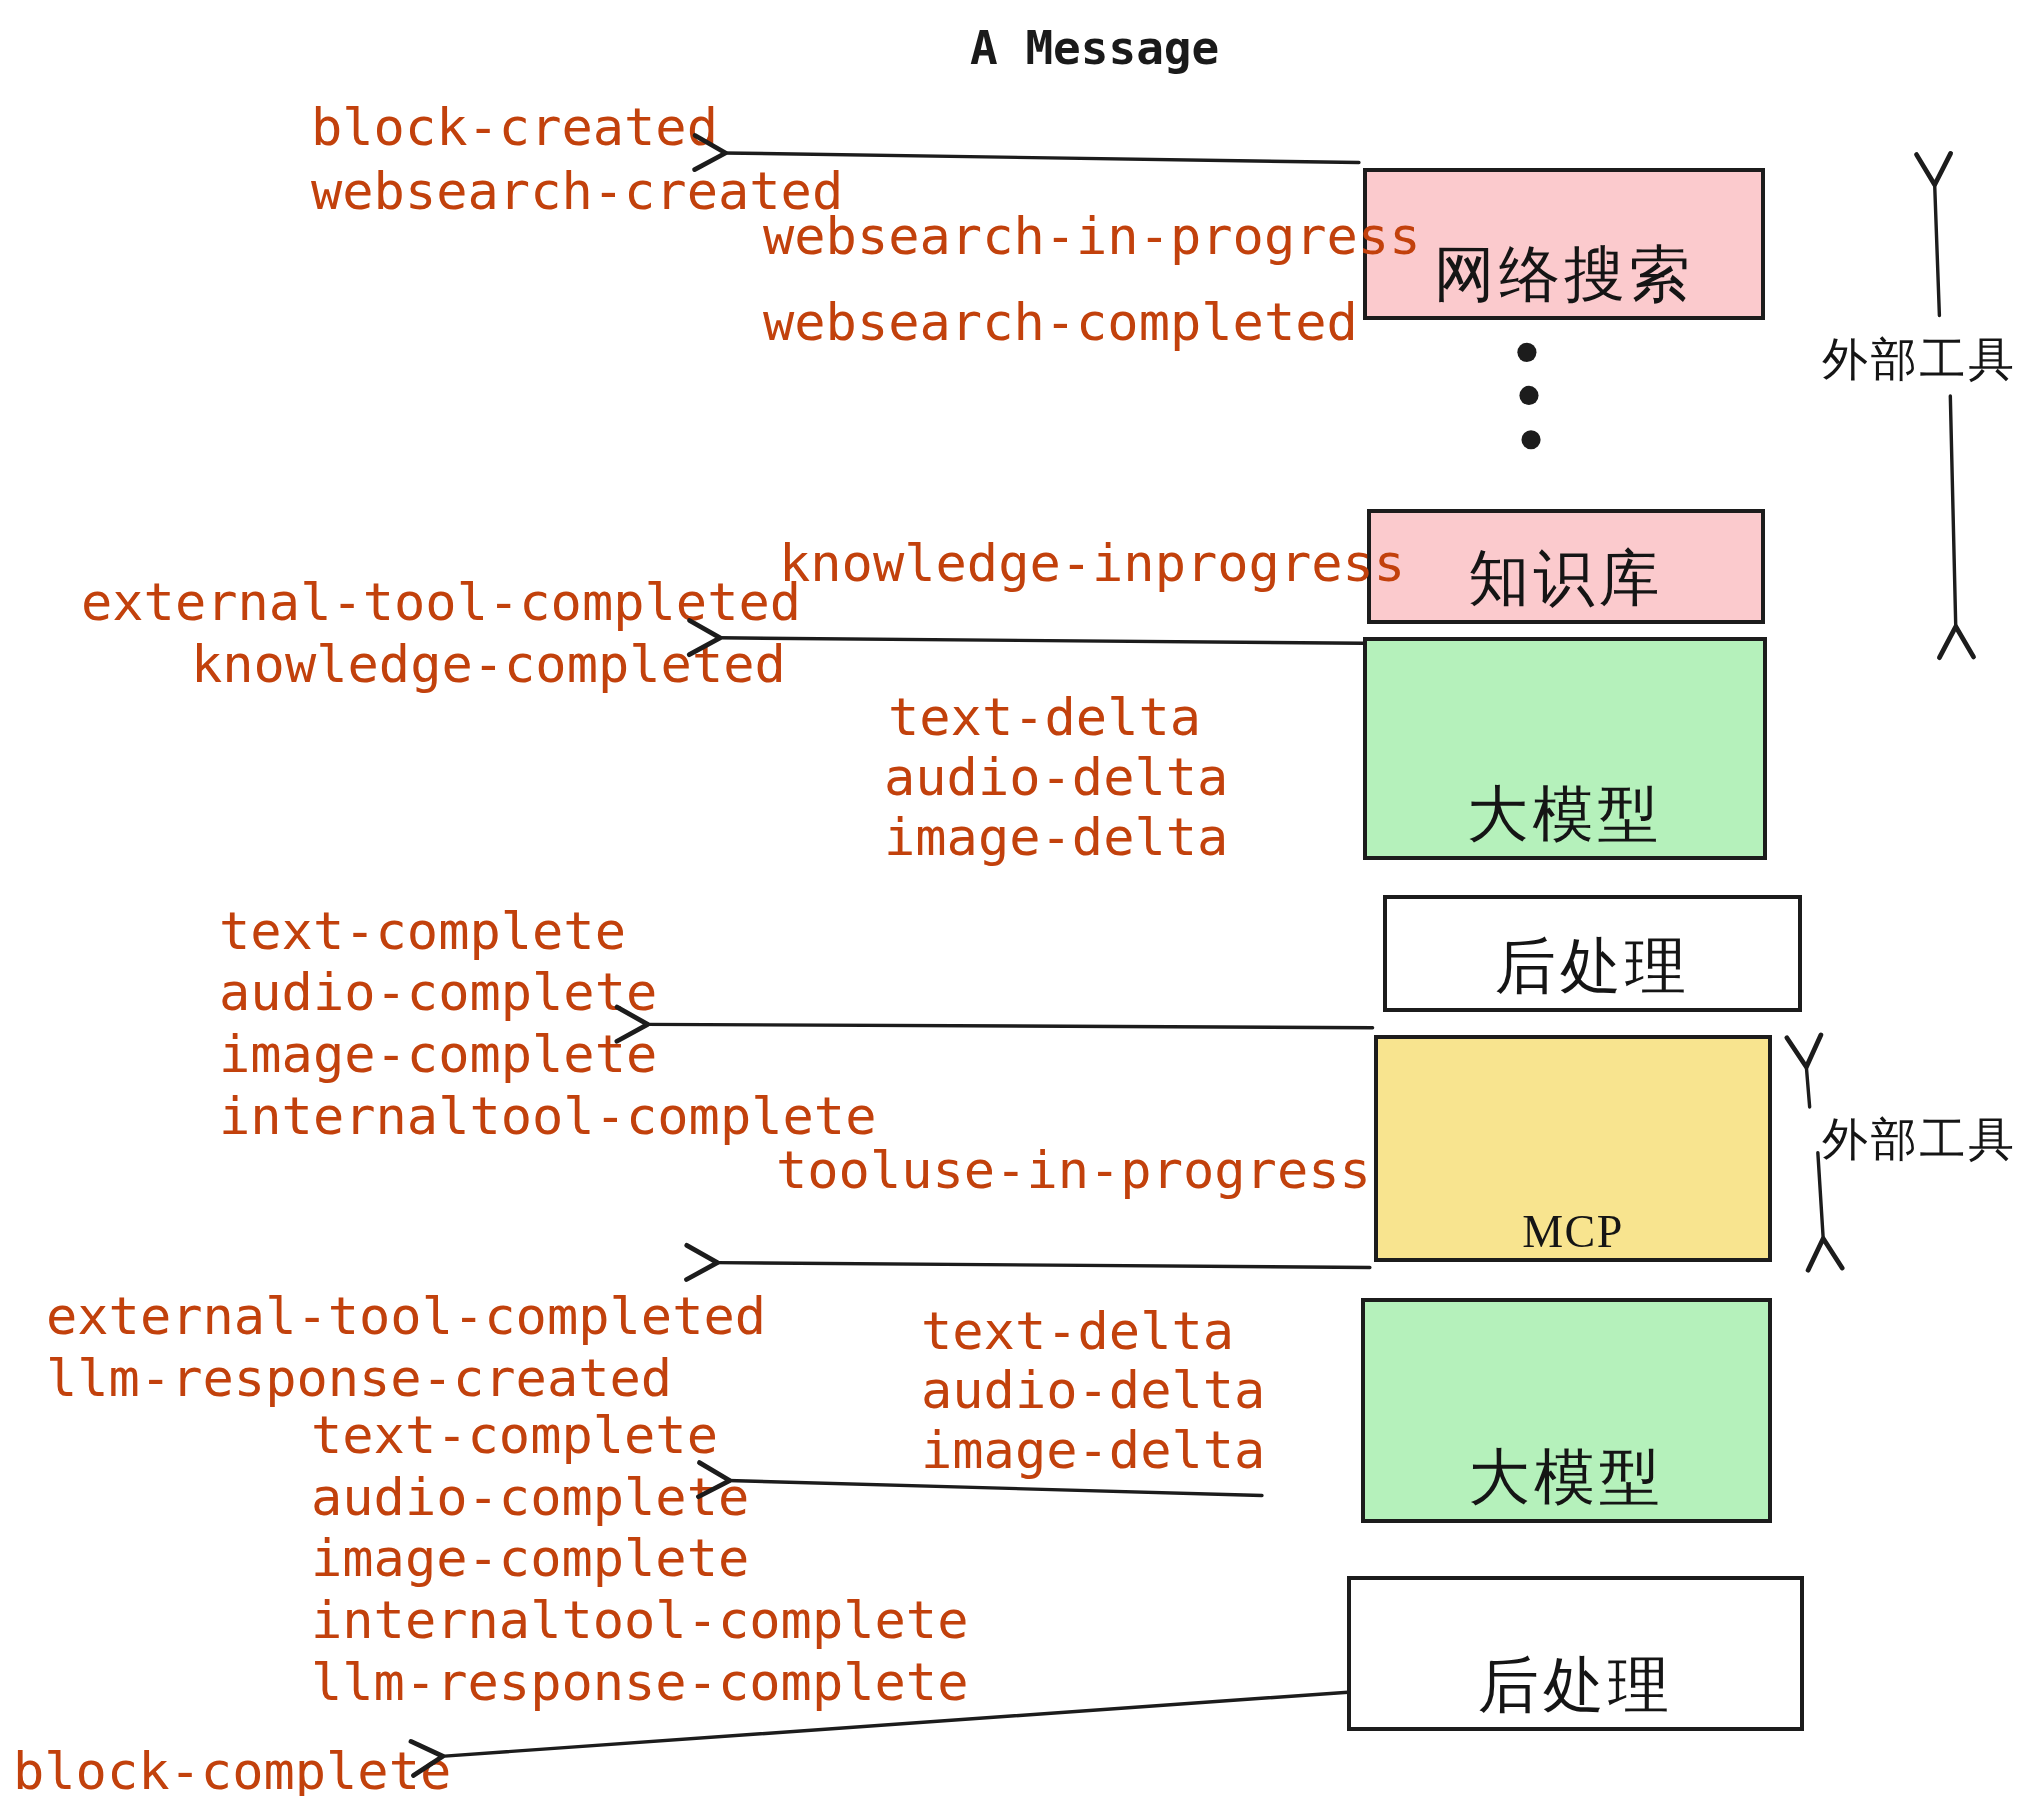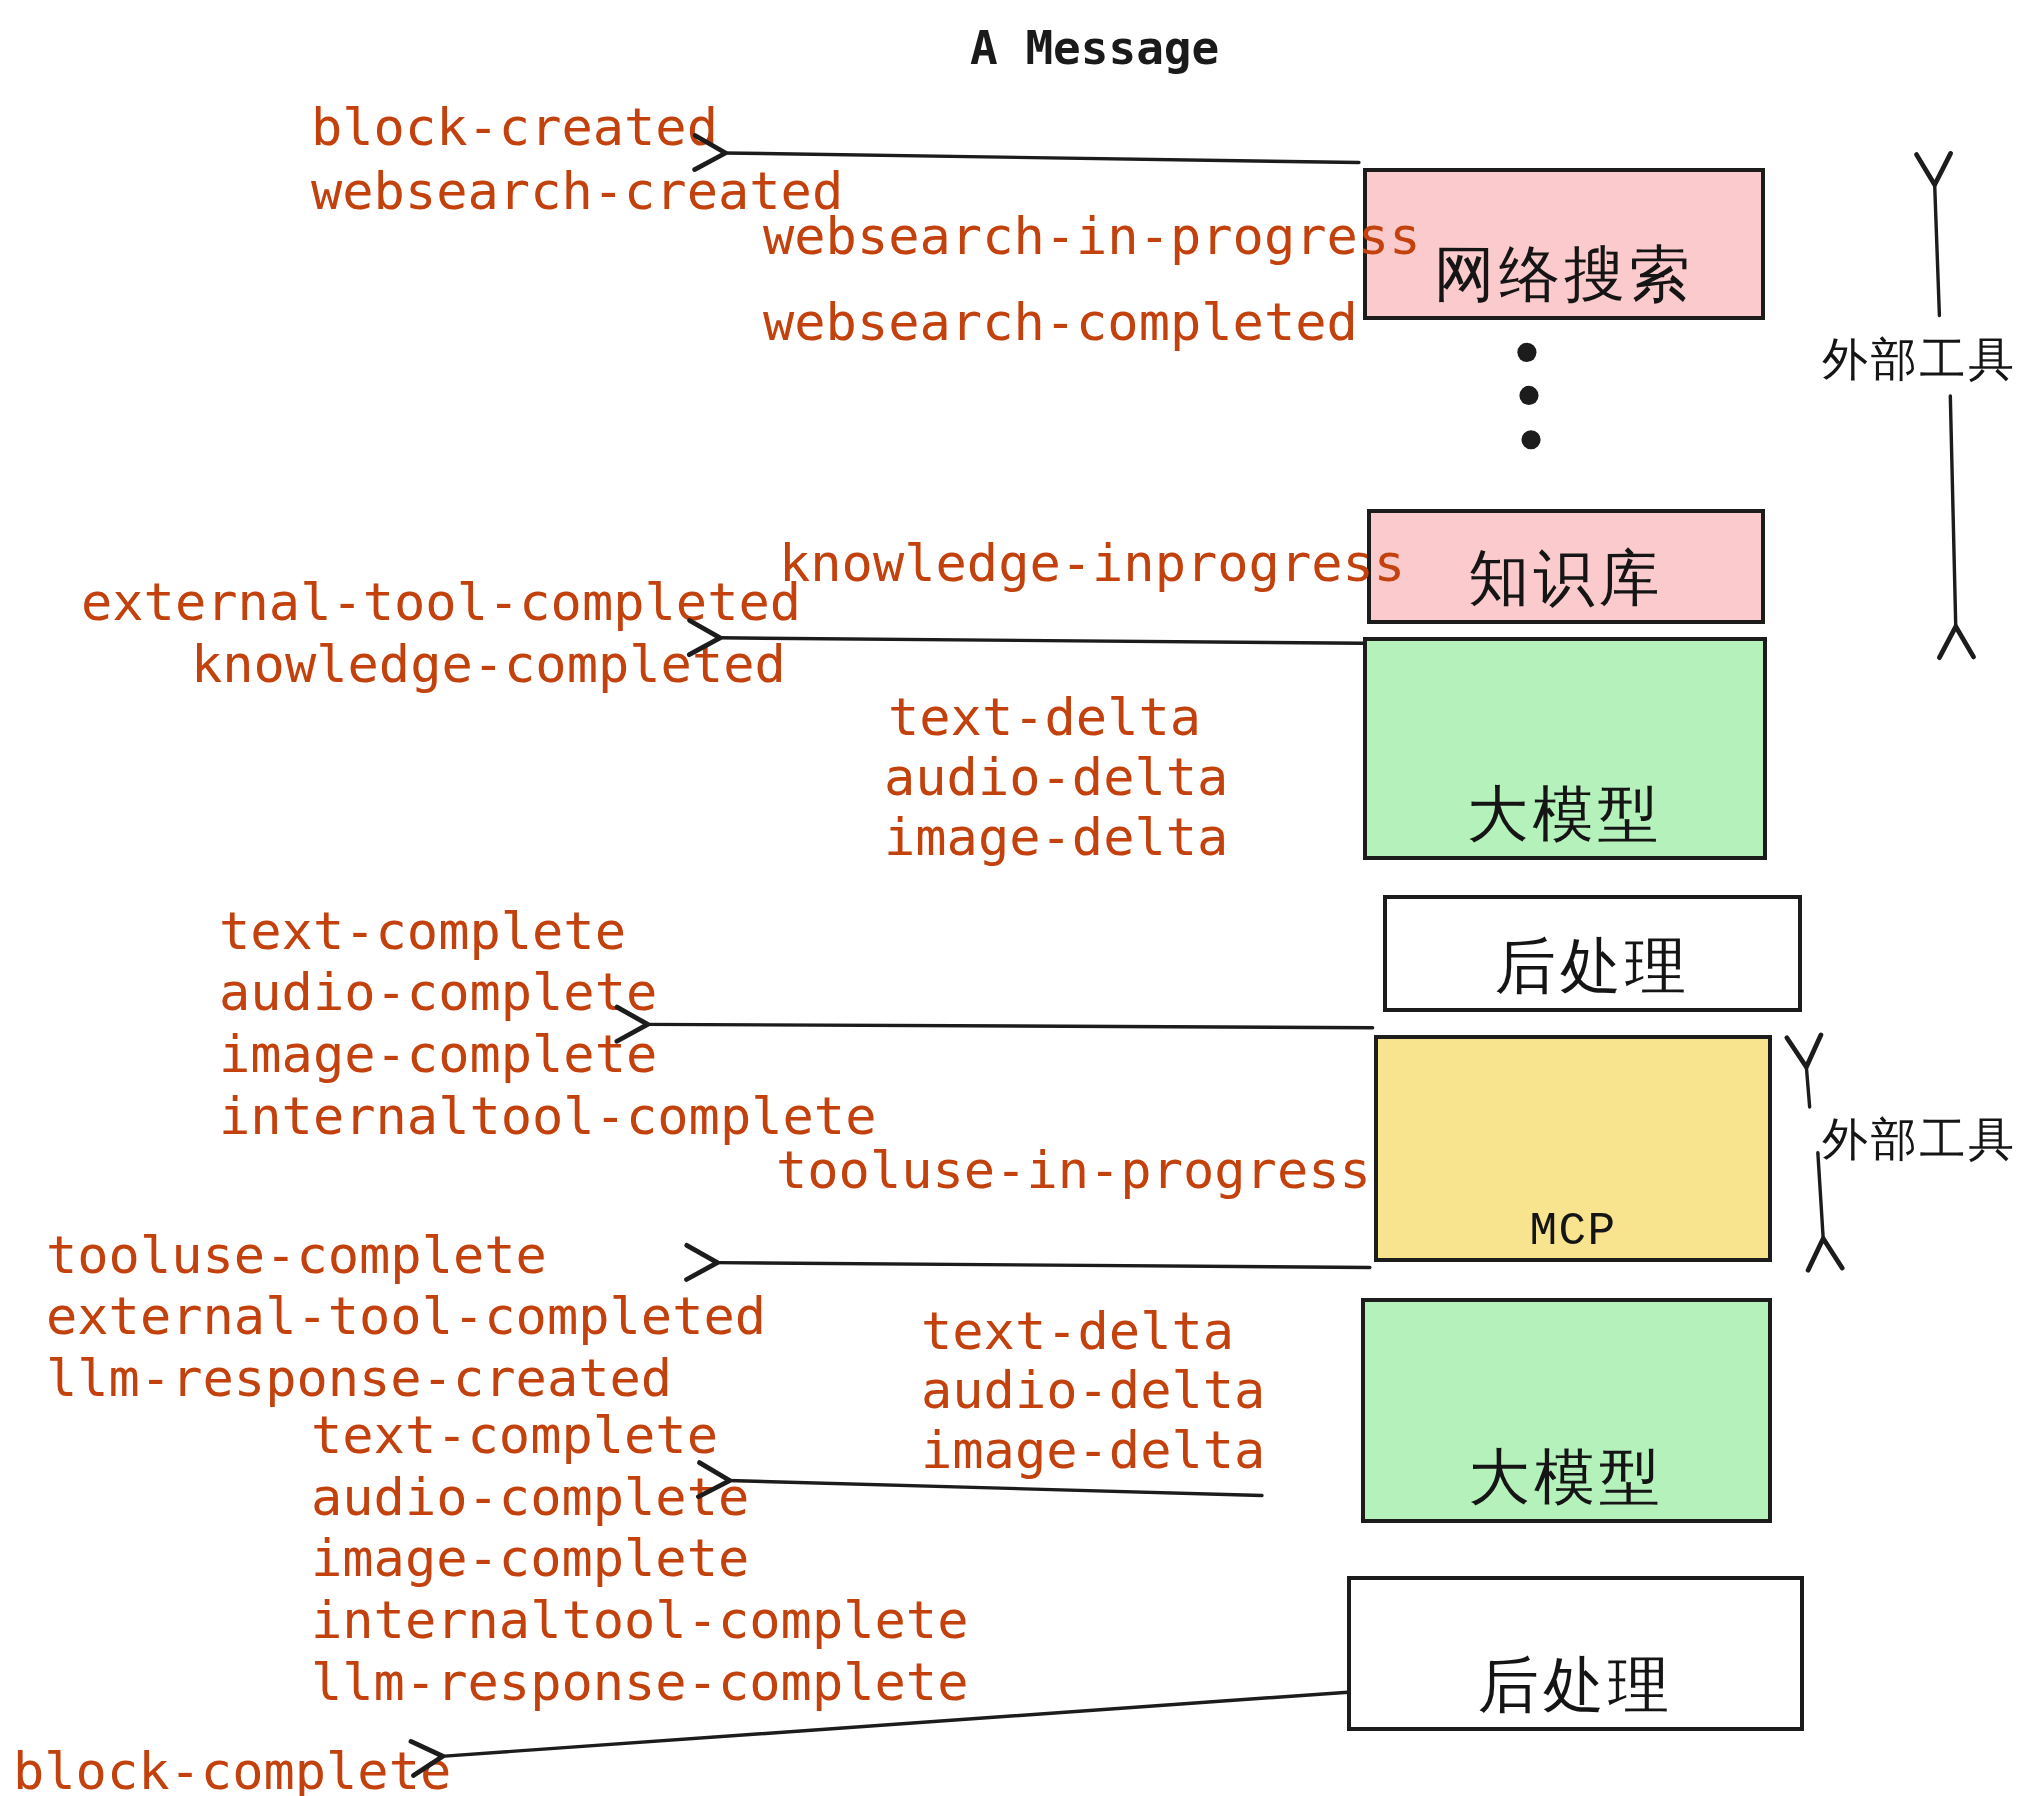--- a/index.html
+++ b/index.html
@@ -7,21 +7,21 @@
        font-family:"DejaVu Sans Mono", monospace;color:#1a1a1a;}
   #canvas{position:absolute;left:0;top:0;width:2035px;height:1580px;}
   .evt{position:absolute;font-size:52px;line-height:1.06;white-space:nowrap;
        font-family:"DejaVu Sans Mono", monospace;color:#c2410c;}
   .title{position:absolute;font-size:46px;font-weight:bold;white-space:nowrap;
        font-family:"DejaVu Sans Mono", monospace;color:#1a1a1a;}
   .box{position:absolute;box-sizing:border-box;border:4.1px solid #1c1c1c;
        display:flex;align-items:flex-end;justify-content:center;
        font-family:"Liberation Sans", sans-serif;font-size:61px;color:#151515;
        letter-spacing:4.1px;}
-  .box.mono{font-family:Liberation Mono, monospace;font-size:46px;letter-spacing:1.4px;}
+  .box.mono{font-family:Liberation Serif, serif;font-size:46px;letter-spacing:1.4px;}
   .side-label{position:absolute;font-family:"Liberation Sans", sans-serif;
        font-size:46px;color:#151515;white-space:nowrap;letter-spacing:2.7px;}
   svg#overlay{position:absolute;left:0;top:0;width:2035px;height:1796px;pointer-events:none;}
 </style>
 </head>
 <body>
 
 <div id="canvas">
 
   <div class="title" style="left:970px;top:20.5px;position:absolute;">A Message</div>
@@ -65,21 +65,20 @@
   <div class="evt" style="left:81px;top:575px;">external-tool-completed</div>
   <div class="evt" style="left:191px;top:637px;">knowledge-completed</div>
   <div class="evt" style="left:888px;top:690px;">text-delta</div>
   <div class="evt" style="left:884px;top:750px;">audio-delta</div>
   <div class="evt" style="left:884px;top:810px;">image-delta</div>
   <div class="evt" style="left:219px;top:904px;">text-complete</div>
   <div class="evt" style="left:219px;top:965px;">audio-complete</div>
   <div class="evt" style="left:219px;top:1027px;">image-complete</div>
   <div class="evt" style="left:219px;top:1089px;">internaltool-complete</div>
   <div class="evt" style="left:776px;top:1143px;">tooluse-in-progress</div>
-  <div class="evt" style="left:46px;top:1228px;">tooluse-complete</div>
   <div class="evt" style="left:46px;top:1289px;">external-tool-completed</div>
   <div class="evt" style="left:46px;top:1351px;">llm-response-created</div>
   <div class="evt" style="left:921px;top:1304px;">text-delta</div>
   <div class="evt" style="left:921px;top:1363px;">audio-delta</div>
   <div class="evt" style="left:921px;top:1423px;">image-delta</div>
   <div class="evt" style="left:311px;top:1408px;">text-complete</div>
   <div class="evt" style="left:311px;top:1470px;">audio-complete</div>
   <div class="evt" style="left:311px;top:1531px;">image-complete</div>
   <div class="evt" style="left:311px;top:1593px;">internaltool-complete</div>
   <div class="evt" style="left:311px;top:1655px;">llm-response-complete</div>

